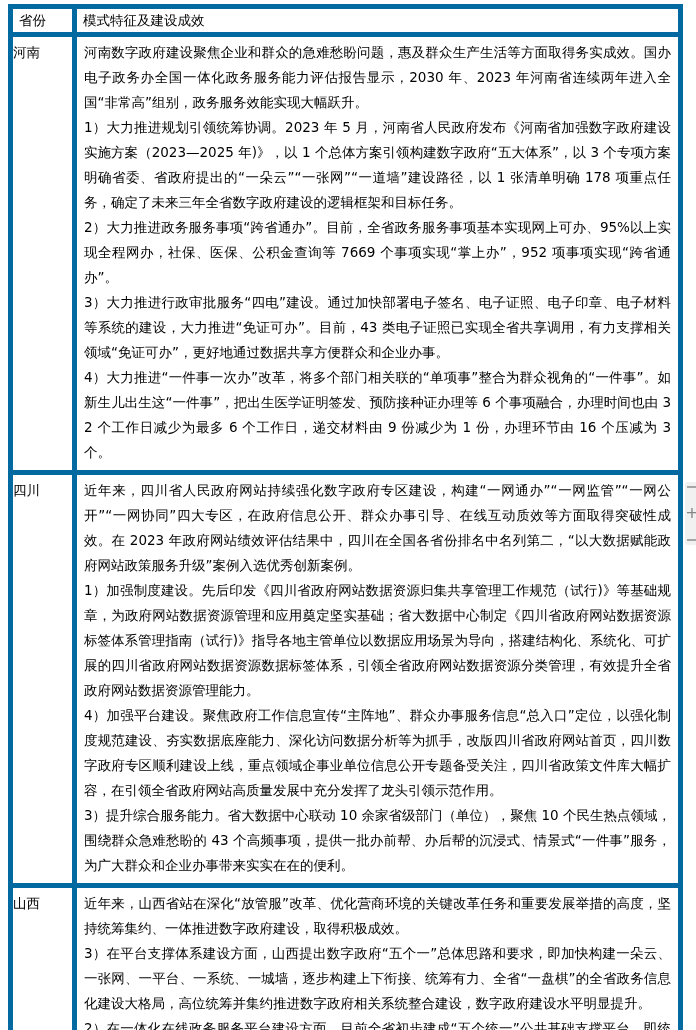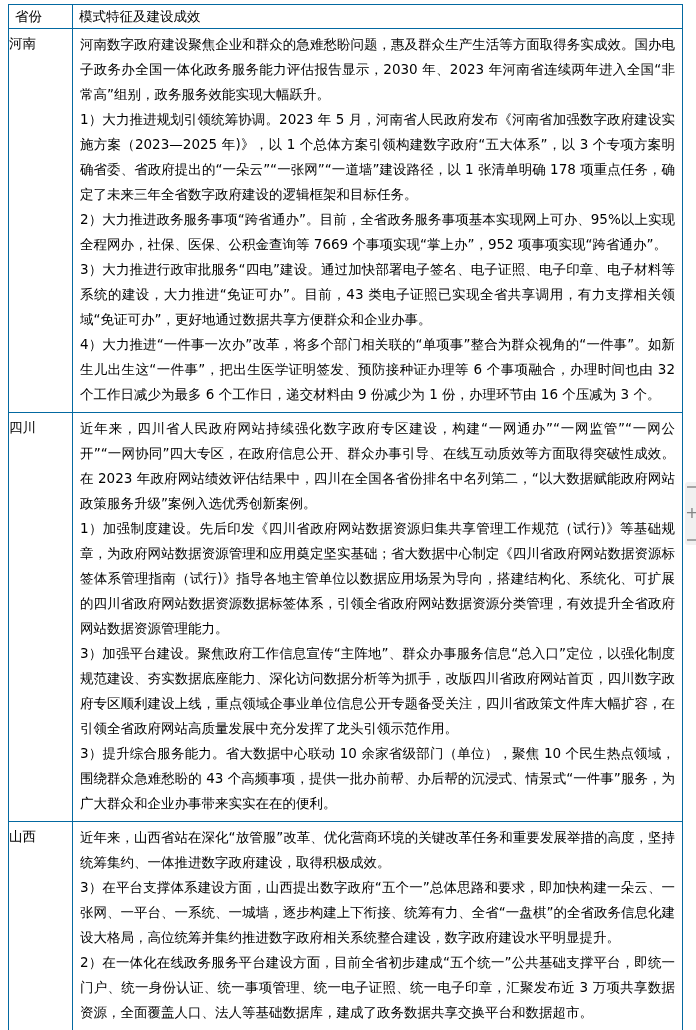--- a/index.html
+++ b/index.html
@@ -21,37 +21,36 @@
     top: 4px;
   }
   table.doc-table {
     border-collapse: collapse;
     table-layout: fixed;
     width: 675px;
     background: #ffffff;
   }
   table.doc-table th,
   table.doc-table td {
-    border: 1px solid #0369a1;
+    border: 5px solid #0369a1;
     vertical-align: top;
     font-size: 13.5px;
     font-weight: normal;
     text-align: left;
   }
   col.c-prov { width: 64px; }
   th {
     height: 21px;
     line-height: 21px;
     padding: 1px 6px;
     white-space: nowrap;
   }
   td.prov {
     padding: 3px 0;
     line-height: 25px;
-    font-family: Liberation Mono, monospace;
   }
   td.content {
     padding: 3px 7px 5px 7px;
   }
   td.content p {
     margin: 0;
     line-height: 25px;
     text-align: justify;
     text-justify: inter-character;
     word-break: break-all;
@@ -111,21 +110,21 @@
           <p>2）大力推进政务服务事项“跨省通办”。目前，全省政务服务事项基本实现网上可办、95%以上实现全程网办，社保、医保、公积金查询等 7669 个事项实现“掌上办”，952 项事项实现“跨省通办”。</p>
           <p>3）大力推进行政审批服务“四电”建设。通过加快部署电子签名、电子证照、电子印章、电子材料等系统的建设，大力推进“免证可办”。目前，43 类电子证照已实现全省共享调用，有力支撑相关领域“免证可办”，更好地通过数据共享方便群众和企业办事。</p>
           <p>4）大力推进“一件事一次办”改革，将多个部门相关联的“单项事”整合为群众视角的“一件事”。如新生儿出生这“一件事”，把出生医学证明签发、预防接种证办理等 6 个事项融合，办理时间也由 32 个工作日减少为最多 6 个工作日，递交材料由 9 份减少为 1 份，办理环节由 16 个压减为 3 个。</p>
         </td>
       </tr>
       <tr>
         <td class="prov">四川</td>
         <td class="content">
           <p>近年来，四川省人民政府网站持续强化数字政府专区建设，构建“一网通办”“一网监管”“一网公开”“一网协同”四大专区，在政府信息公开、群众办事引导、在线互动质效等方面取得突破性成效。在 2023 年政府网站绩效评估结果中，四川在全国各省份排名中名列第二，“以大数据赋能政府网站政策服务升级”案例入选优秀创新案例。</p>
           <p>1）加强制度建设。先后印发《四川省政府网站数据资源归集共享管理工作规范（试行)》等基础规章，为政府网站数据资源管理和应用奠定坚实基础；省大数据中心制定《四川省政府网站数据资源标签体系管理指南（试行)》指导各地主管单位以数据应用场景为导向，搭建结构化、系统化、可扩展的四川省政府网站数据资源数据标签体系，引领全省政府网站数据资源分类管理，有效提升全省政府网站数据资源管理能力。</p>
-          <p>3）加强平台建设。聚焦政府工作信息宣传“主阵地”、群众办事服务信息“总入口”定位，以强化制度规范建设、夯实数据底座能力、深化访问数据分析等为抓手，改版四川省政府网站首页，四川数字政府专区顺利建设上线，重点领域企事业单位信息公开专题备受关注，四川省政策文件库大幅扩容，在引领全省政府网站高质量发展中充分发挥了龙头引领示范作用。</p>
+          <p>4）加强平台建设。聚焦政府工作信息宣传“主阵地”、群众办事服务信息“总入口”定位，以强化制度规范建设、夯实数据底座能力、深化访问数据分析等为抓手，改版四川省政府网站首页，四川数字政府专区顺利建设上线，重点领域企事业单位信息公开专题备受关注，四川省政策文件库大幅扩容，在引领全省政府网站高质量发展中充分发挥了龙头引领示范作用。</p>
           <p>3）提升综合服务能力。省大数据中心联动 10 余家省级部门（单位），聚焦 10 个民生热点领域，围绕群众急难愁盼的 43 个高频事项，提供一批办前帮、办后帮的沉浸式、情景式“一件事”服务，为广大群众和企业办事带来实实在在的便利。</p>
         </td>
       </tr>
       <tr>
         <td class="prov">山西</td>
         <td class="content">
           <p>近年来，山西省站在深化“放管服”改革、优化营商环境的关键改革任务和重要发展举措的高度，坚持统筹集约、一体推进数字政府建设，取得积极成效。</p>
           <p>3）在平台支撑体系建设方面，山西提出数字政府“五个一”总体思路和要求，即加快构建一朵云、一张网、一平台、一系统、一城墙，逐步构建上下衔接、统筹有力、全省“一盘棋”的全省政务信息化建设大格局，高位统筹并集约推进数字政府相关系统整合建设，数字政府建设水平明显提升。</p>
           <p>2）在一体化在线政务服务平台建设方面，目前全省初步建成“五个统一”公共基础支撑平台，即统一门户、统一身份认证、统一事项管理、统一电子证照、统一电子印章，汇聚发布近 3 万项共享数据资源，全面覆盖人口、法人等基础数据库，建成了政务数据共享交换平台和数据超市。</p>
           <p>3）在政务服务便民惠企事项方面，省级 90%以上、市县 80%以上政务服务事项实现全程网办，366 类电子证照在线制发，3069 项政务服务事项实现指尖办、网上办，群众办事实现压缩办理时限 50%，同步压减环节 51%、压减材料 55%。</p>

